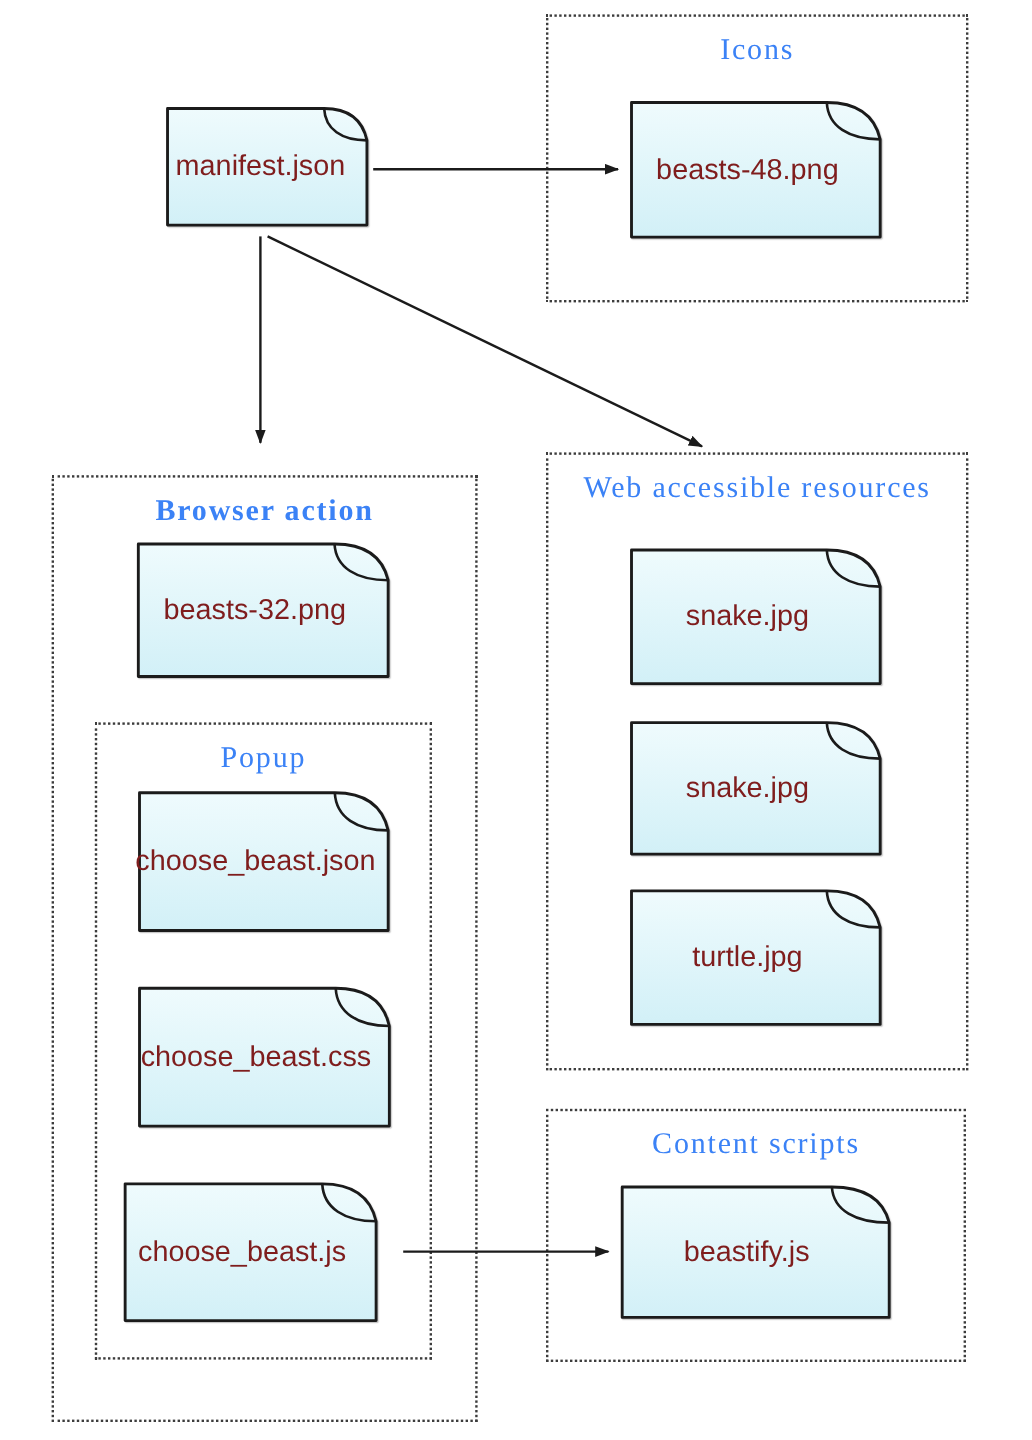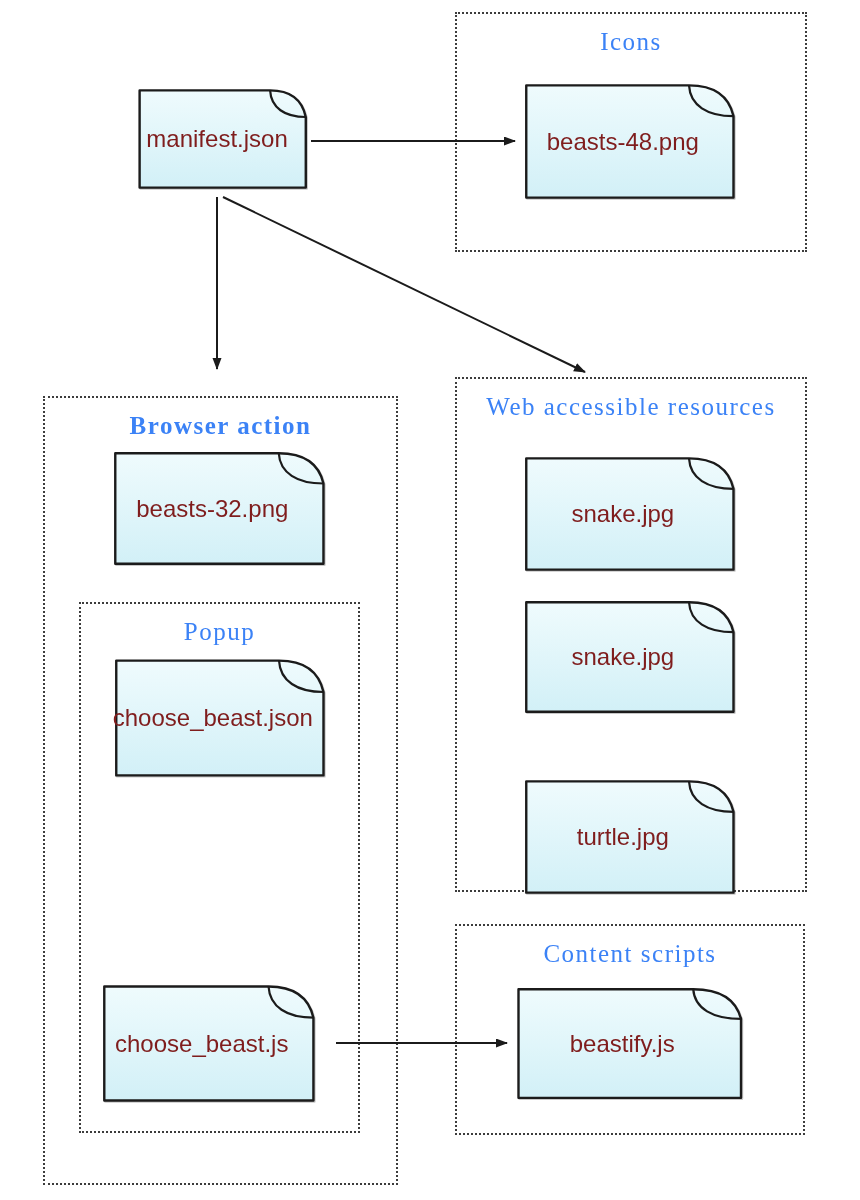--- a/index.html
+++ b/index.html
@@ -129,20 +129,27 @@
   </div>
 
   <div class="file-node" style="left:113px; top:653px; width:217px; height:130px;">
     <svg class="paper" viewBox="0 0 200 120" preserveAspectRatio="none">
       <path d="M 3 7 L 153 7 C 172 7 189 14 194 36 L 194 113 L 3 113 Z" fill="url(#paperGrad)" stroke="#1b1b1b" stroke-width="2.4" stroke-linejoin="round" vector-effect="non-scaling-stroke"></path>
       <path d="M 153 7 C 154 26 170 36 194 36" fill="none" stroke="#1b1b1b" stroke-width="2.2" vector-effect="non-scaling-stroke"></path>
     </svg>
     <div class="file-label">choose_beast.json</div>
   </div>
 
+  <div class="file-node" style="left:113px; top:816px; width:218px; height:130px;">
+    <svg class="paper" viewBox="0 0 200 120" preserveAspectRatio="none">
+      <path d="M 3 7 L 153 7 C 172 7 189 14 194 36 L 194 113 L 3 113 Z" fill="url(#paperGrad)" stroke="#1b1b1b" stroke-width="2.4" stroke-linejoin="round" vector-effect="non-scaling-stroke"></path>
+      <path d="M 153 7 C 154 26 170 36 194 36" fill="none" stroke="#1b1b1b" stroke-width="2.2" vector-effect="non-scaling-stroke"></path>
+    </svg>
+    <div class="file-label">choose_beast.css</div>
+  </div>
 
   <div class="file-node" style="left:101px; top:979px; width:219px; height:129px;">
     <svg class="paper" viewBox="0 0 200 120" preserveAspectRatio="none">
       <path d="M 3 7 L 153 7 C 172 7 189 14 194 36 L 194 113 L 3 113 Z" fill="url(#paperGrad)" stroke="#1b1b1b" stroke-width="2.4" stroke-linejoin="round" vector-effect="non-scaling-stroke"></path>
       <path d="M 153 7 C 154 26 170 36 194 36" fill="none" stroke="#1b1b1b" stroke-width="2.2" vector-effect="non-scaling-stroke"></path>
     </svg>
     <div class="file-label">choose_beast.js</div>
   </div>
 
   <div class="file-node" style="left:523px; top:451px; width:217px; height:126px;">
@@ -154,21 +161,21 @@
   </div>
 
   <div class="file-node" style="left:523px; top:595px; width:217px; height:124px;">
     <svg class="paper" viewBox="0 0 200 120" preserveAspectRatio="none">
       <path d="M 3 7 L 153 7 C 172 7 189 14 194 36 L 194 113 L 3 113 Z" fill="url(#paperGrad)" stroke="#1b1b1b" stroke-width="2.4" stroke-linejoin="round" vector-effect="non-scaling-stroke"></path>
       <path d="M 153 7 C 154 26 170 36 194 36" fill="none" stroke="#1b1b1b" stroke-width="2.2" vector-effect="non-scaling-stroke"></path>
     </svg>
     <div class="file-label">snake.jpg</div>
   </div>
 
-  <div class="file-node" style="left:523px; top:774px; width:217px; height:126px;">
+  <div class="file-node" style="left:523px; top:735px; width:217px; height:126px;">
     <svg class="paper" viewBox="0 0 200 120" preserveAspectRatio="none">
       <path d="M 3 7 L 153 7 C 172 7 189 14 194 36 L 194 113 L 3 113 Z" fill="url(#paperGrad)" stroke="#1b1b1b" stroke-width="2.4" stroke-linejoin="round" vector-effect="non-scaling-stroke"></path>
       <path d="M 153 7 C 154 26 170 36 194 36" fill="none" stroke="#1b1b1b" stroke-width="2.2" vector-effect="non-scaling-stroke"></path>
     </svg>
     <div class="file-label">turtle.jpg</div>
   </div>
 
   <div class="file-node" style="left:515px; top:982px; width:233px; height:123px;">
     <svg class="paper" viewBox="0 0 200 120" preserveAspectRatio="none">
       <path d="M 3 7 L 153 7 C 172 7 189 14 194 36 L 194 113 L 3 113 Z" fill="url(#paperGrad)" stroke="#1b1b1b" stroke-width="2.4" stroke-linejoin="round" vector-effect="non-scaling-stroke"></path>

